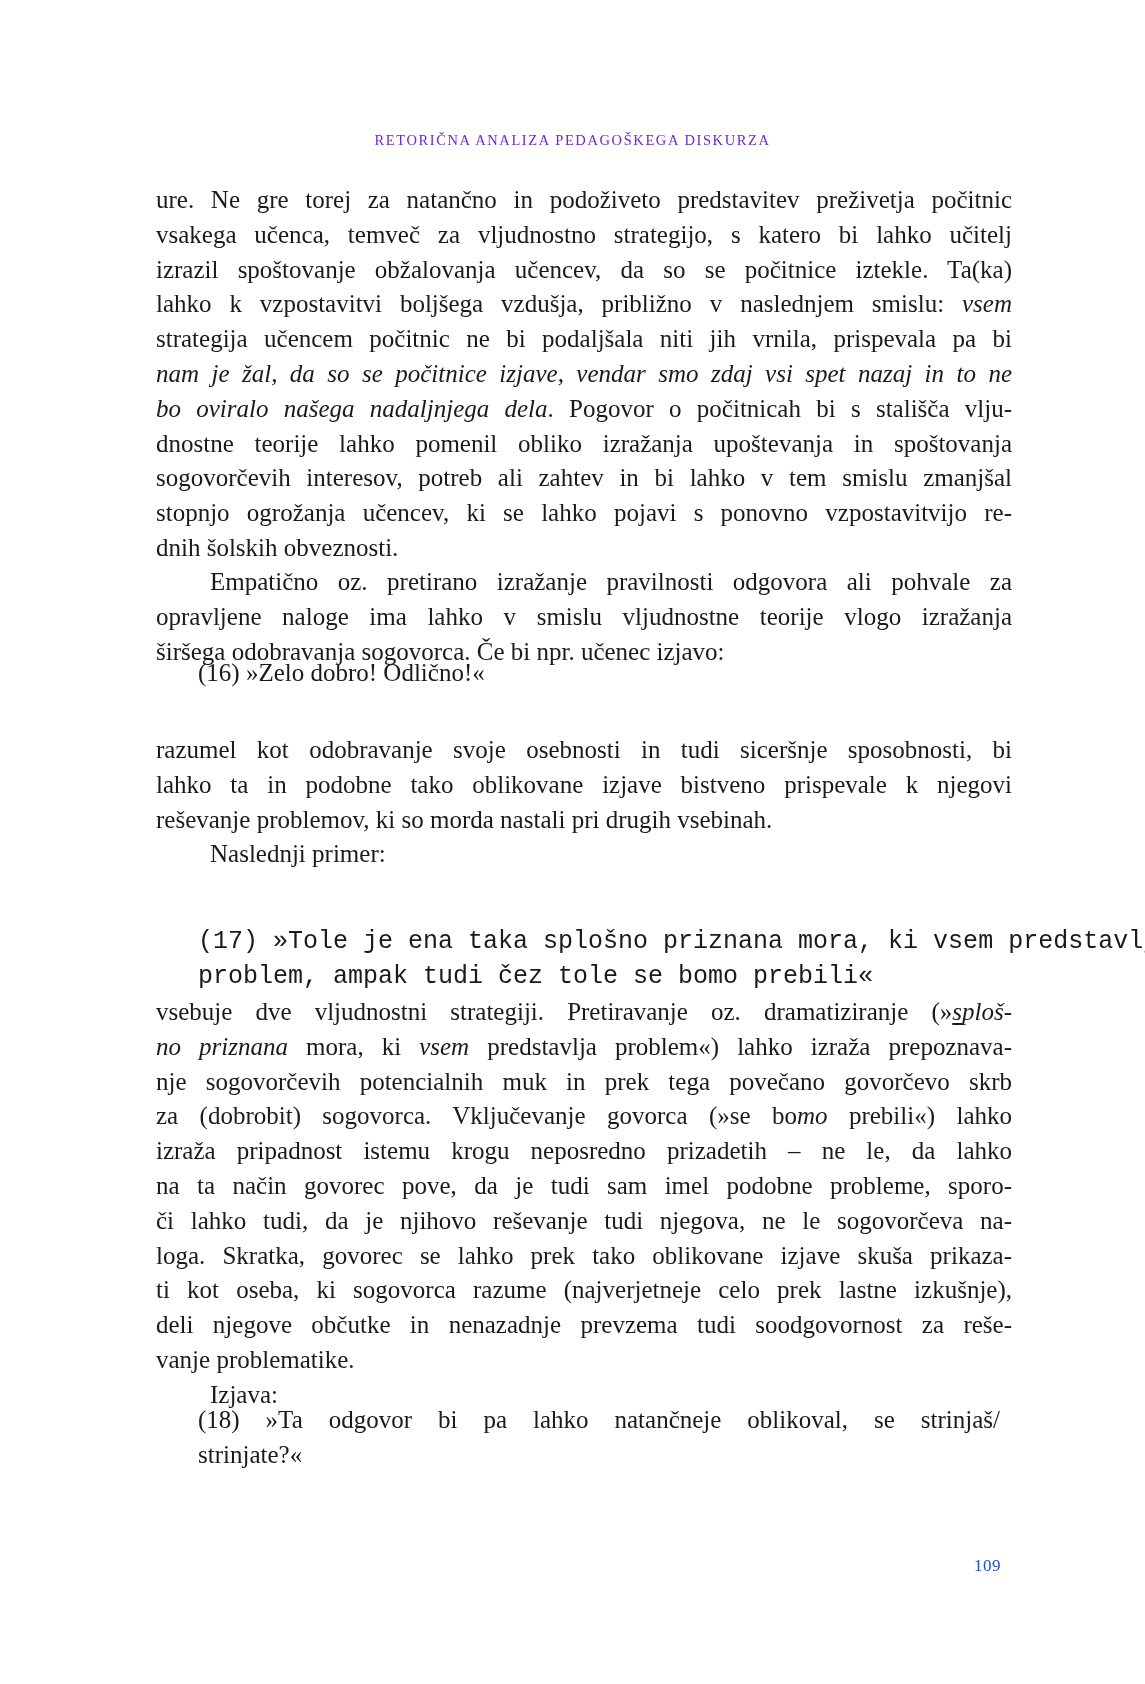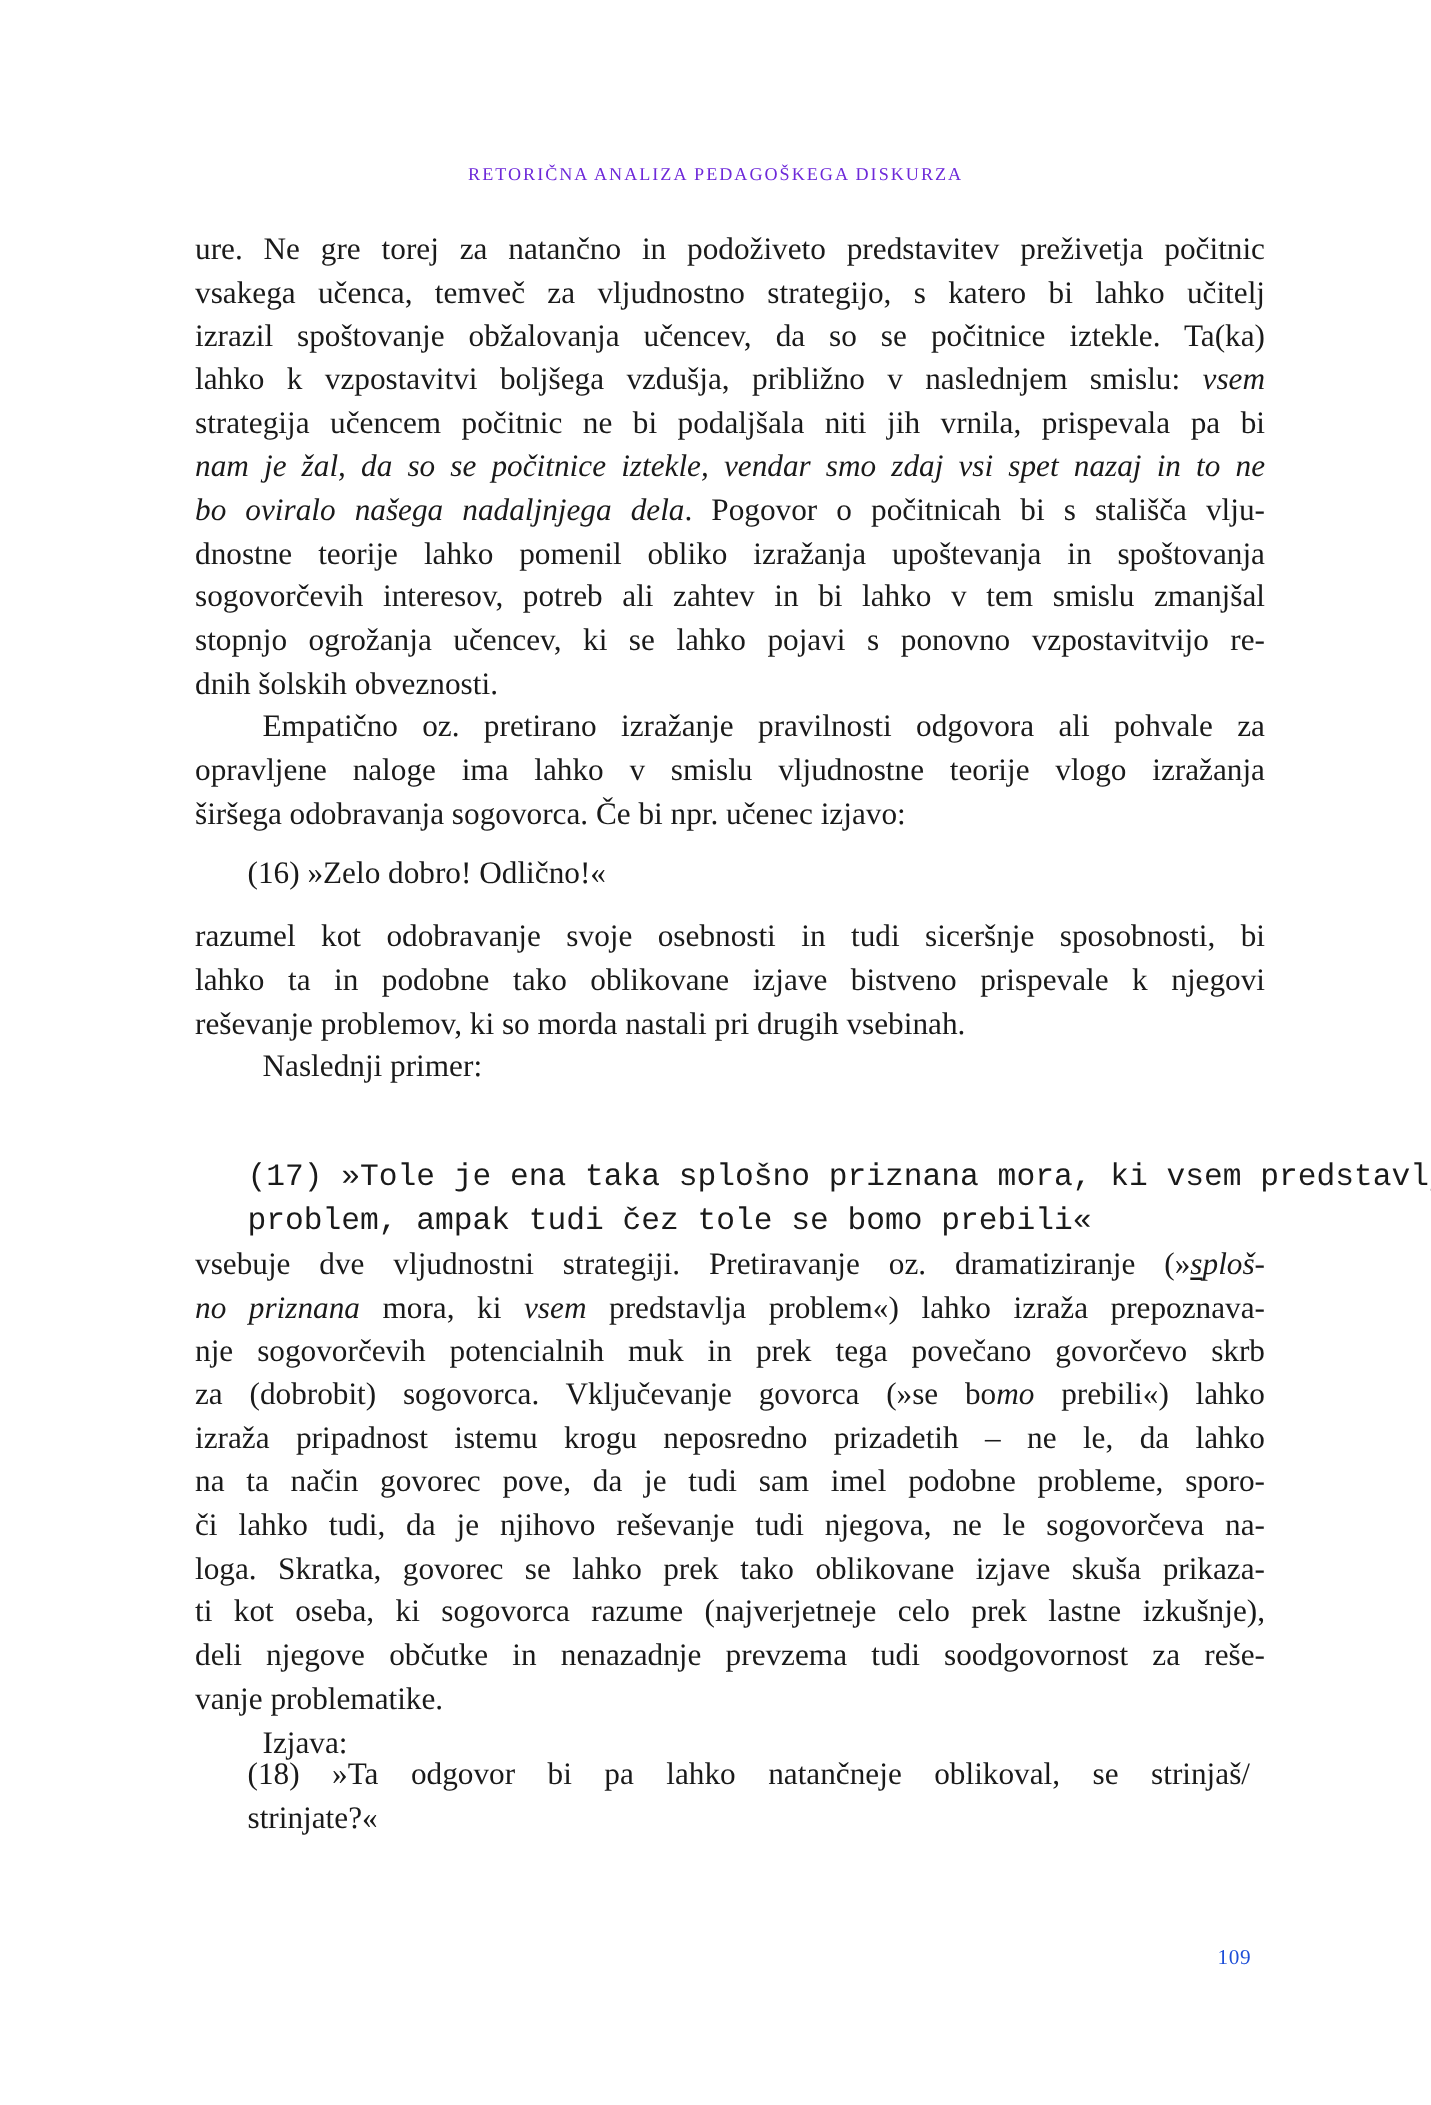--- a/index.html
+++ b/index.html
@@ -21,35 +21,35 @@
 <body>
 
 <div class="running-head"><span>Retorična analiza pedagoškega diskurza</span></div>
 
 <div class="text-block" style="top:183px;">
   <span class="line">ure. Ne gre torej za natančno in podoživeto predstavitev preživetja počitnic</span>
   <span class="line">vsakega učenca, temveč za vljudnostno strategijo, s katero bi lahko učitelj</span>
   <span class="line">izrazil spoštovanje obžalovanja učencev, da so se počitnice iztekle. Ta(ka)</span>
   <span class="line"><span>lahko k vzpostavitvi boljšega vzdušja, približno v naslednjem smislu: </span><em>vsem</em></span>
   <span class="line">strategija učencem počitnic ne bi podaljšala niti jih vrnila, prispevala pa bi</span>
-  <span class="line"><em>nam je žal, da so se počitnice iztekle, vendar smo zdaj vsi spet nazaj in to ne</em></span>
+  <span class="line"><em>nam je žal, da so se počitnice izjave, vendar smo zdaj vsi spet nazaj in to ne</em></span>
   <span class="line"><em>bo oviralo našega nadaljnjega dela</em><span>. Pogovor o počitnicah bi s stališča vlju-</span></span>
   <span class="line">dnostne teorije lahko pomenil obliko izražanja upoštevanja in spoštovanja</span>
   <span class="line">sogovorčevih interesov, potreb ali zahtev in bi lahko v tem smislu zmanjšal</span>
   <span class="line">stopnjo ogrožanja učencev, ki se lahko pojavi s ponovno vzpostavitvijo re-</span>
   <span class="line last">dnih šolskih obveznosti.</span>
 </div>
 
 <div class="text-block" style="top:565px;">
   <span class="line indent">Empatično oz. pretirano izražanje pravilnosti odgovora ali pohvale za</span>
   <span class="line">opravljene naloge ima lahko v smislu vljudnostne teorije vlogo izražanja</span>
   <span class="line last">širšega odobravanja sogovorca. Če bi npr. učenec izjavo:</span>
 </div>
 
-<div class="ex" style="top:682px;">(16) »Zelo dobro! Odlično!«</div>
+<div class="ex" style="top:656px;">(16) »Zelo dobro! Odlično!«</div>
 
 <div class="text-block" style="top:733px;">
   <span class="line">razumel kot odobravanje svoje osebnosti in tudi siceršnje sposobnosti, bi</span>
   <span class="line">lahko ta in podobne tako oblikovane izjave bistveno prispevale k njegovi</span>
   <span class="line last">reševanje problemov, ki so morda nastali pri drugih vsebinah.</span>
   <span class="line indent last">Naslednji primer:</span>
 </div>
 
 <div class="ex" style="top:925px;font-family:Liberation Mono, monospace;">
   <span class="line last">(17) »Tole je ena taka splošno priznana mora, ki vsem predstavlja</span>

